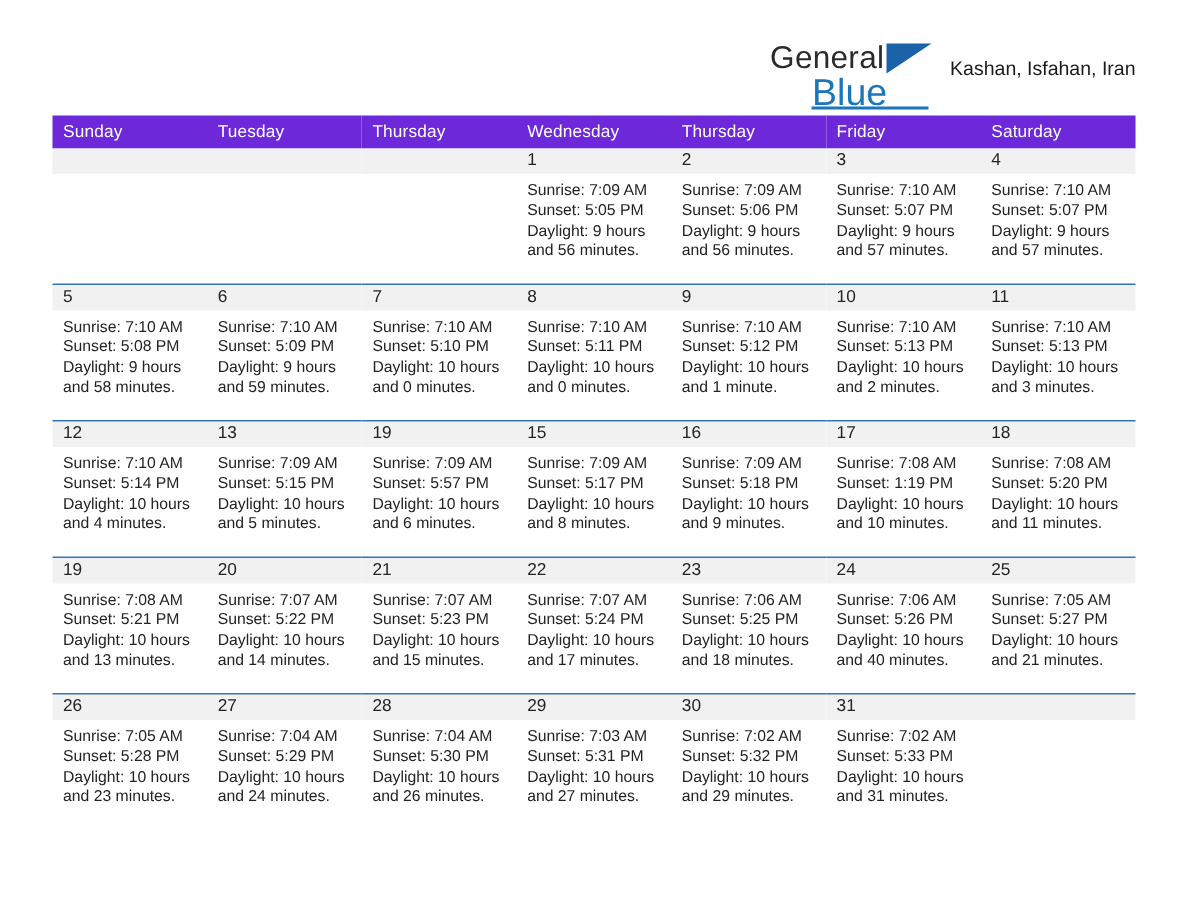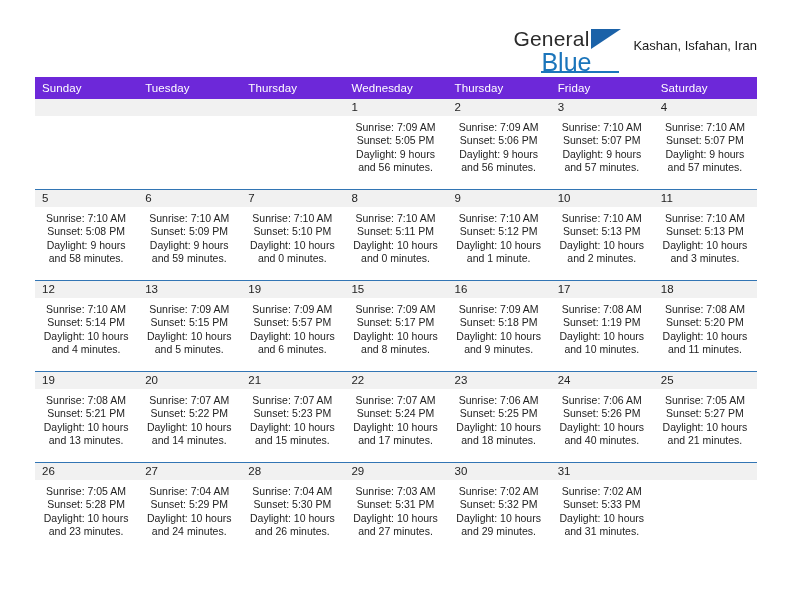--- a/index.html
+++ b/index.html
@@ -136,21 +136,20 @@
   }
   .daynum-band.empty {
     color: transparent;
   }
 
   .cell-body {
     padding: 5px 8px 0 7px;
     font-size: 10.5px;
     line-height: 13.4px;
     color: #232323;
-    text-align: center;
   }
   .cell-body div {
     white-space: nowrap;
   }
   .cell.blank .cell-body { visibility: hidden; }
 </style>
 </head>
 <body>
 
 <div class="page">

